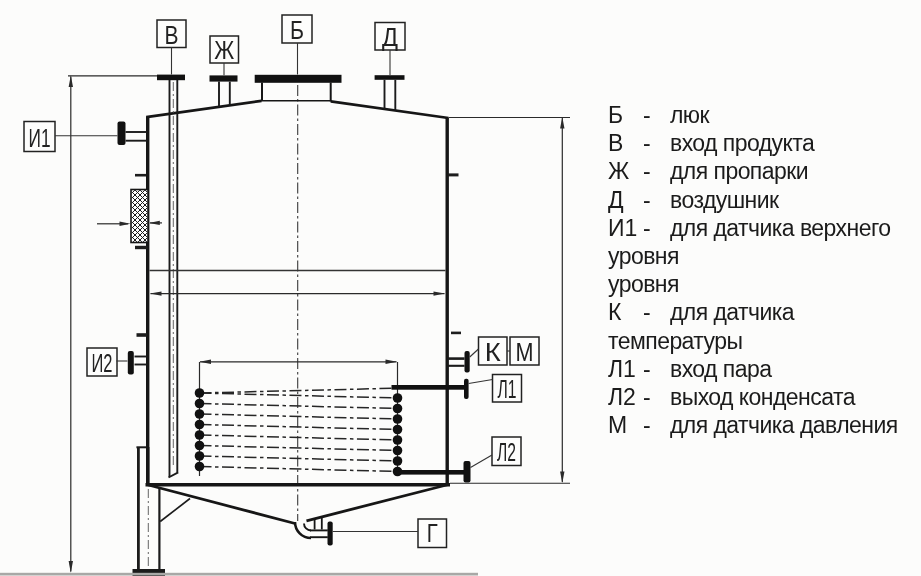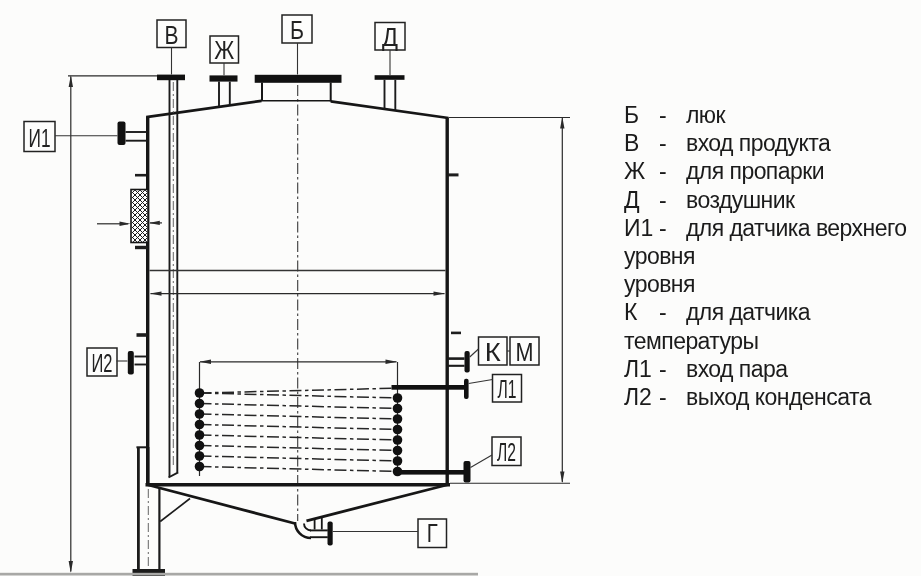--- a/index.html
+++ b/index.html
@@ -1,19 +1,19 @@
 <!DOCTYPE html>
 <html><head>
 <meta charset="utf-8">
 <style>
 html,body{margin:0;padding:0;}
 body{width:921px;height:576px;background:#fcfcfb;font-family:"Liberation Sans",sans-serif;overflow:hidden;}
 #wrap{position:relative;width:921px;height:576px;}
 #draw{position:absolute;left:0;top:0;filter:blur(0.42px);}
-.legend{position:absolute;left:624px;top:101px;font-size:23px;line-height:28.2px;color:#1b1b1b;white-space:nowrap;letter-spacing:-0.55px;}
+.legend{position:absolute;left:608px;top:101px;font-size:23px;line-height:28.2px;color:#1b1b1b;white-space:nowrap;letter-spacing:-0.55px;}
 .k{display:inline-block;width:35px;letter-spacing:0;}
 .d{display:inline-block;width:27px;}
 </style>
 </head>
 <body>
 <div id="wrap">
 <svg id="draw" width="921" height="576" viewBox="0 0 921 576">
 <defs>
 <pattern id="xh" patternUnits="userSpaceOnUse" width="5" height="5">
 <path d="M0,5 L5,0 M0,0 L5,5" stroke="#1d1d1d" stroke-width="1"></path>
@@ -347,14 +347,15 @@
 <div><span class="k">В</span><span class="d">-</span>вход продукта</div>
 <div><span class="k">Ж</span><span class="d">-</span>для пропарки</div>
 <div><span class="k">Д</span><span class="d">-</span>воздушник</div>
 <div><span class="k">И1</span><span class="d">-</span>для датчика верхнего</div>
 <div>уровня</div>
 <div>уровня</div>
 <div><span class="k">К</span><span class="d">-</span>для датчика</div>
 <div>температуры</div>
 <div><span class="k">Л1</span><span class="d">-</span>вход пара</div>
 <div><span class="k">Л2</span><span class="d">-</span>выход конденсата</div>
+<div><span class="k">М</span><span class="d">-</span>для датчика давления</div>
 </div>
 </div>
 
 </body></html>

